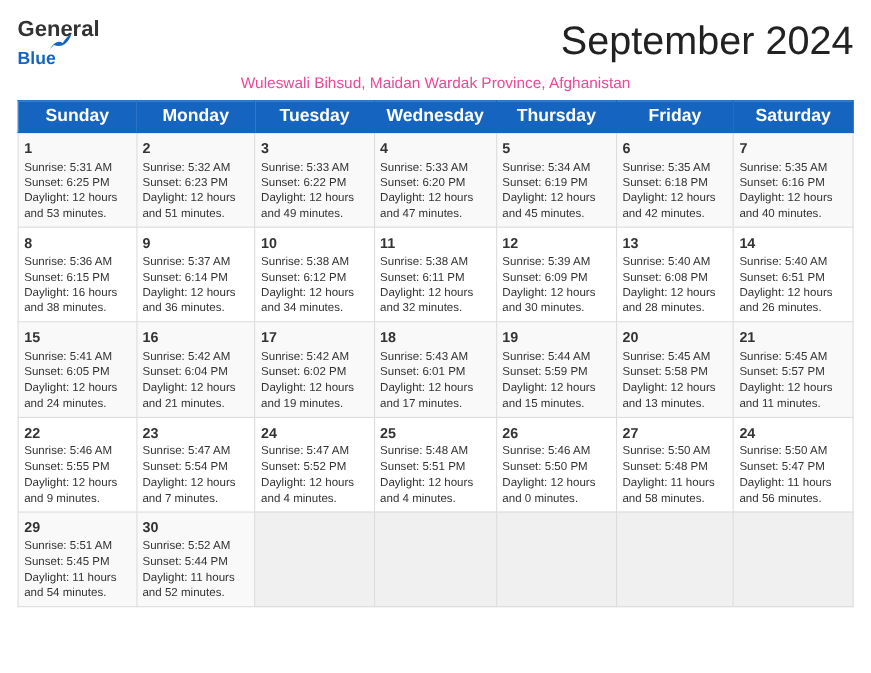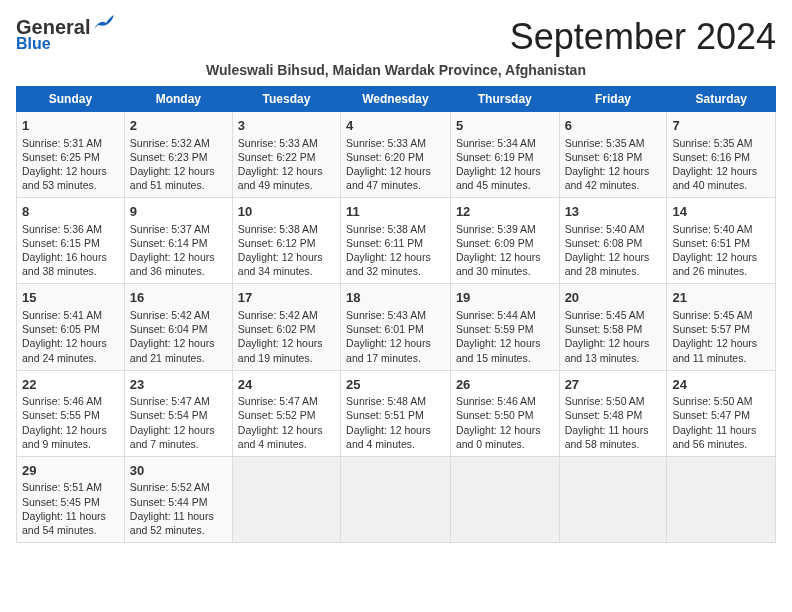--- a/index.html
+++ b/index.html
@@ -23,35 +23,35 @@
     }
     .month-title {
       font-size: 36px;
       font-weight: normal;
       color: #222;
       text-align: right;
     }
     .subtitle {
       text-align: center;
       font-size: 14px;
-      color: #404040;
+      color: #ec4899;
       margin-bottom: 8px;
-      font-weight: 700;
+      font-weight: 400;
     }
     table {
       width: 100%;
       border-collapse: collapse;
       font-size: 10.5px;
     }
     thead tr th {
       background-color: #1565c0;
       color: #fff;
       text-align: center;
       padding: 5px 4px;
-      font-size: 12px;
+      font-size: 16px;
       font-weight: bold;
       border: 1px solid #1565c0;
     }
     tbody tr td {
       vertical-align: top;
       padding: 5px 5px;
       border: 1px solid #ddd;
       width: 113px;
       min-height: 70px;
       color: #333;
@@ -72,21 +72,21 @@
     .empty-cell {
       background: #f0f0f0 !important;
     }
     td.empty-cell { background: #efefef; }
   </style>
 </head>
 <body>
 
 <div class="header-area">
   <div class="logo">
-    <div style="display:flex;align-items:center;">
+    <div style="display:flex;align-items:center;flex-direction:column;">
       <span style="font-size:20px;font-weight:bold;color:#333;">General</span>
       <svg width="22" height="18" viewBox="0 0 22 18" style="margin-left:2px;margin-top:-8px;">
         <path d="M2 14 Q8 4 14 8 Q18 2 22 0 Q20 6 16 9 Q12 12 6 10 Z" fill="#1565c0"></path>
       </svg>
     </div>
     <span style="font-size:16px;font-weight:bold;color:#1565c0;margin-top:-4px;">Blue</span>
   </div>
   <div class="month-title">September 2024</div>
 </div>
 

